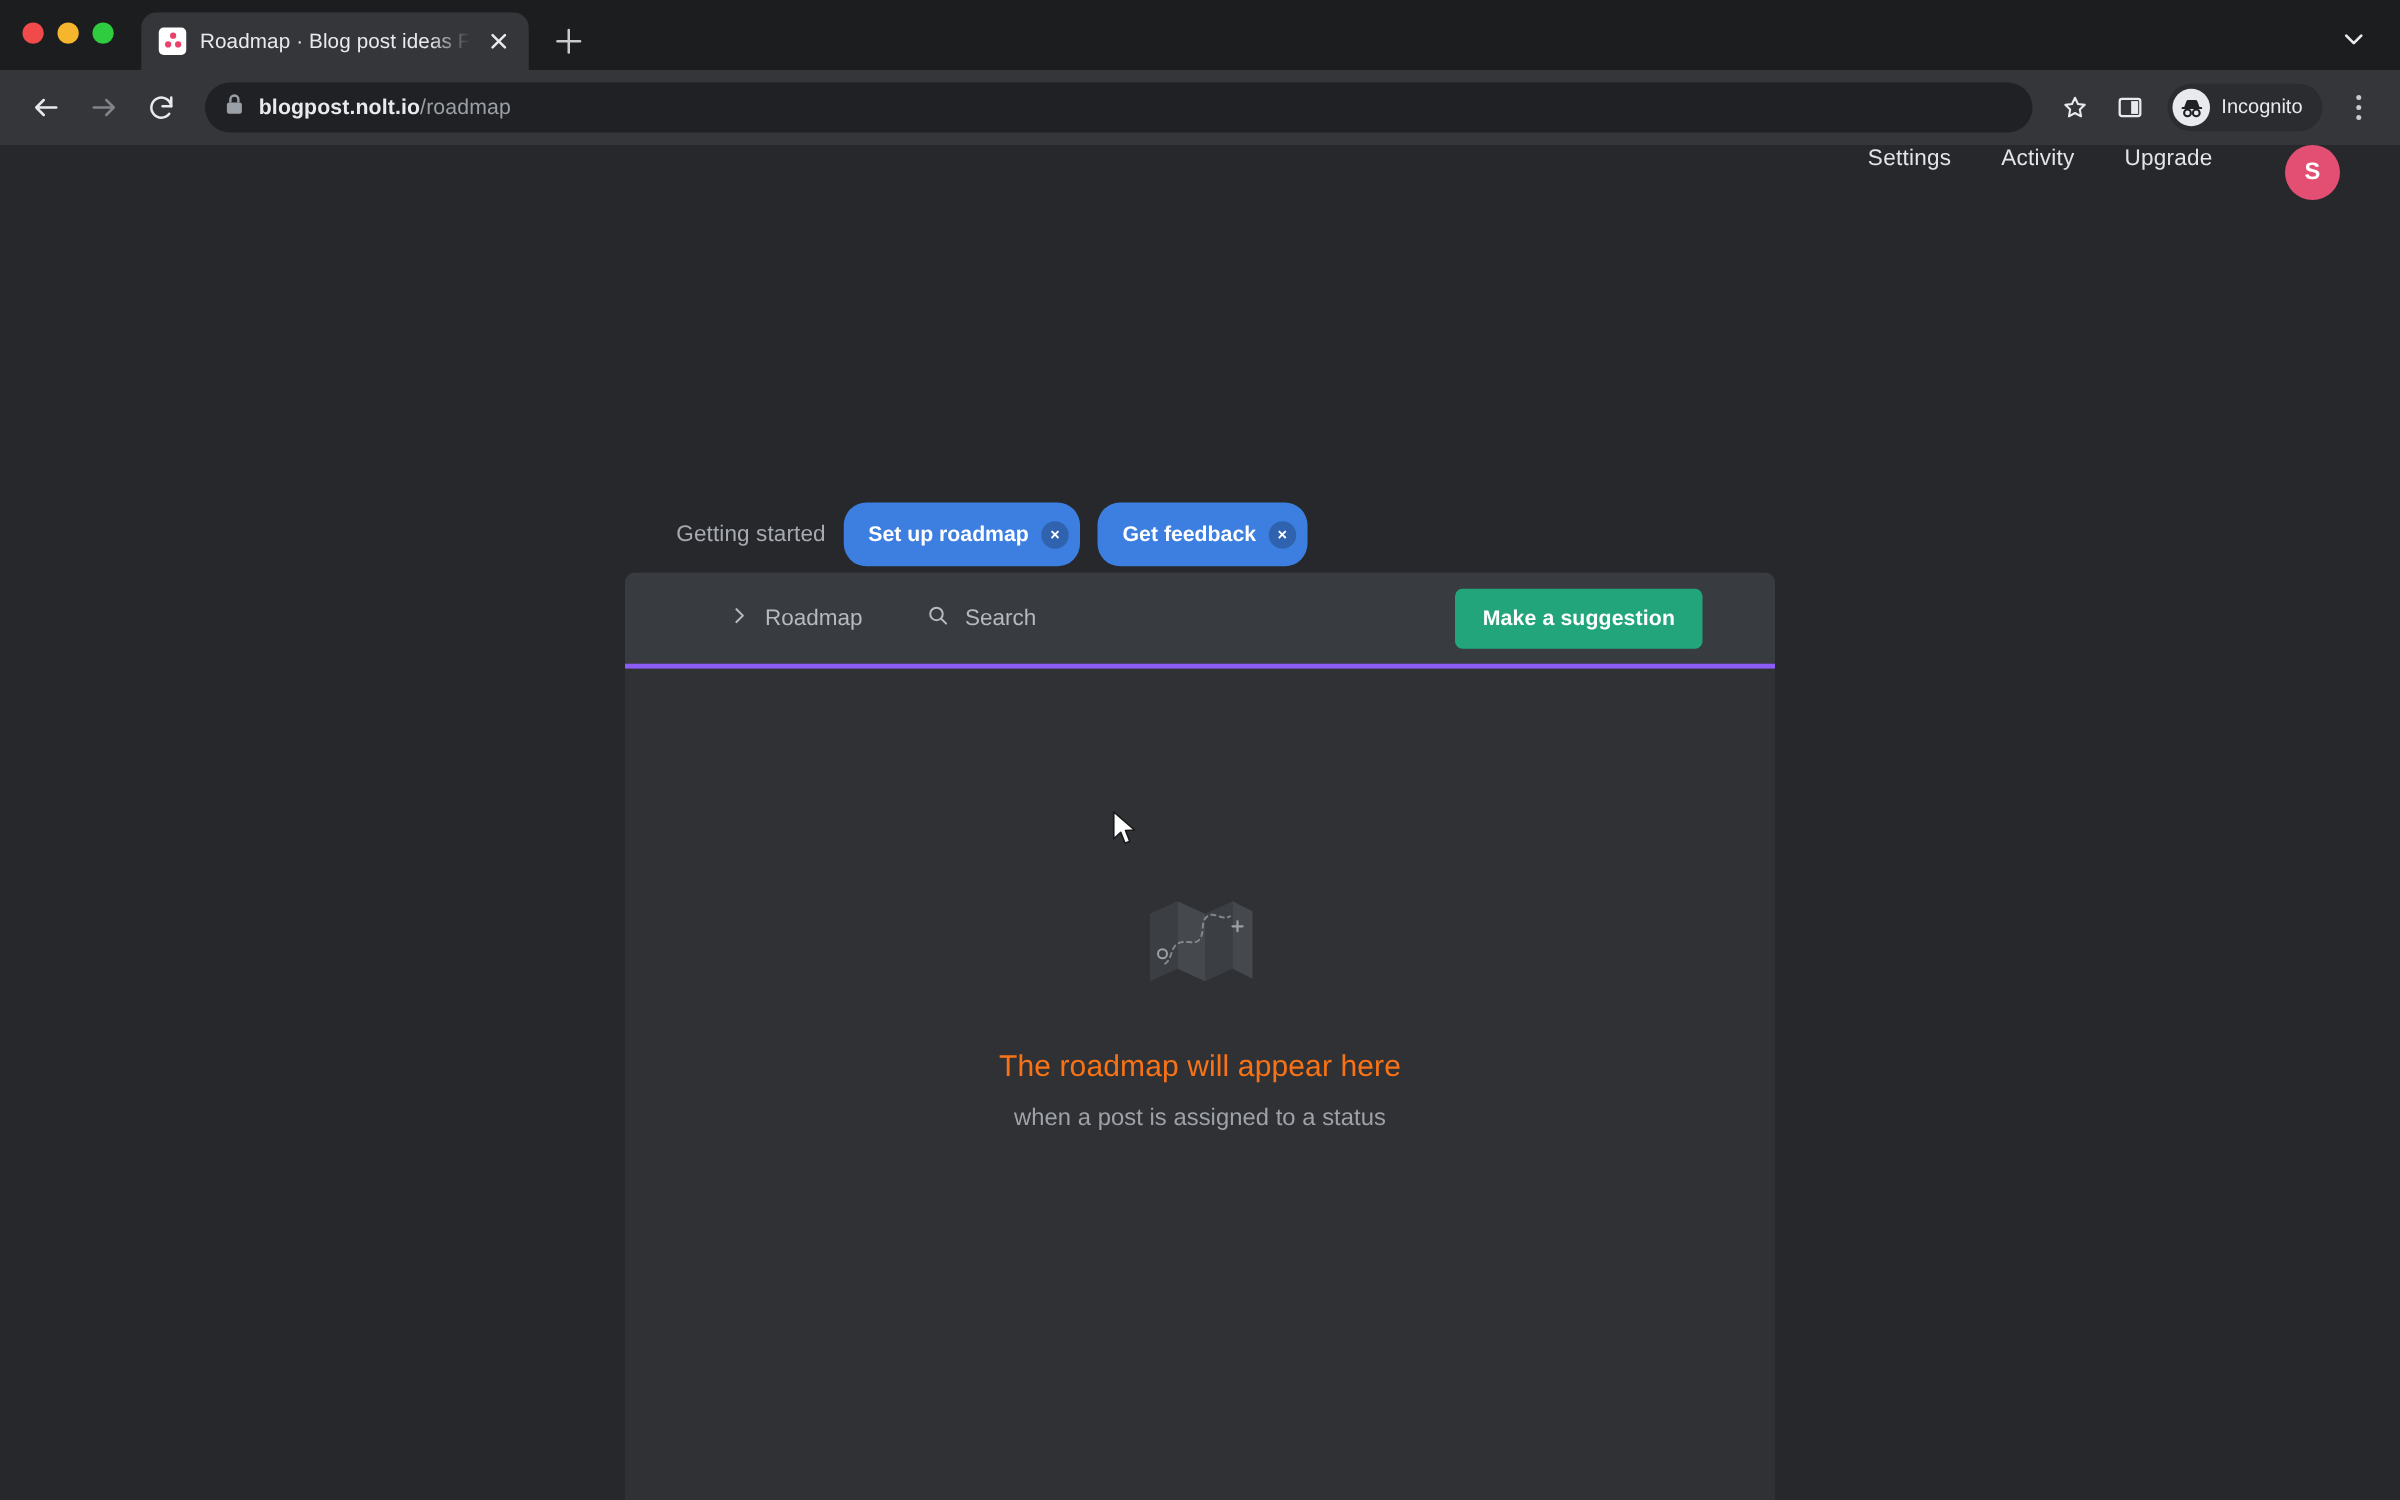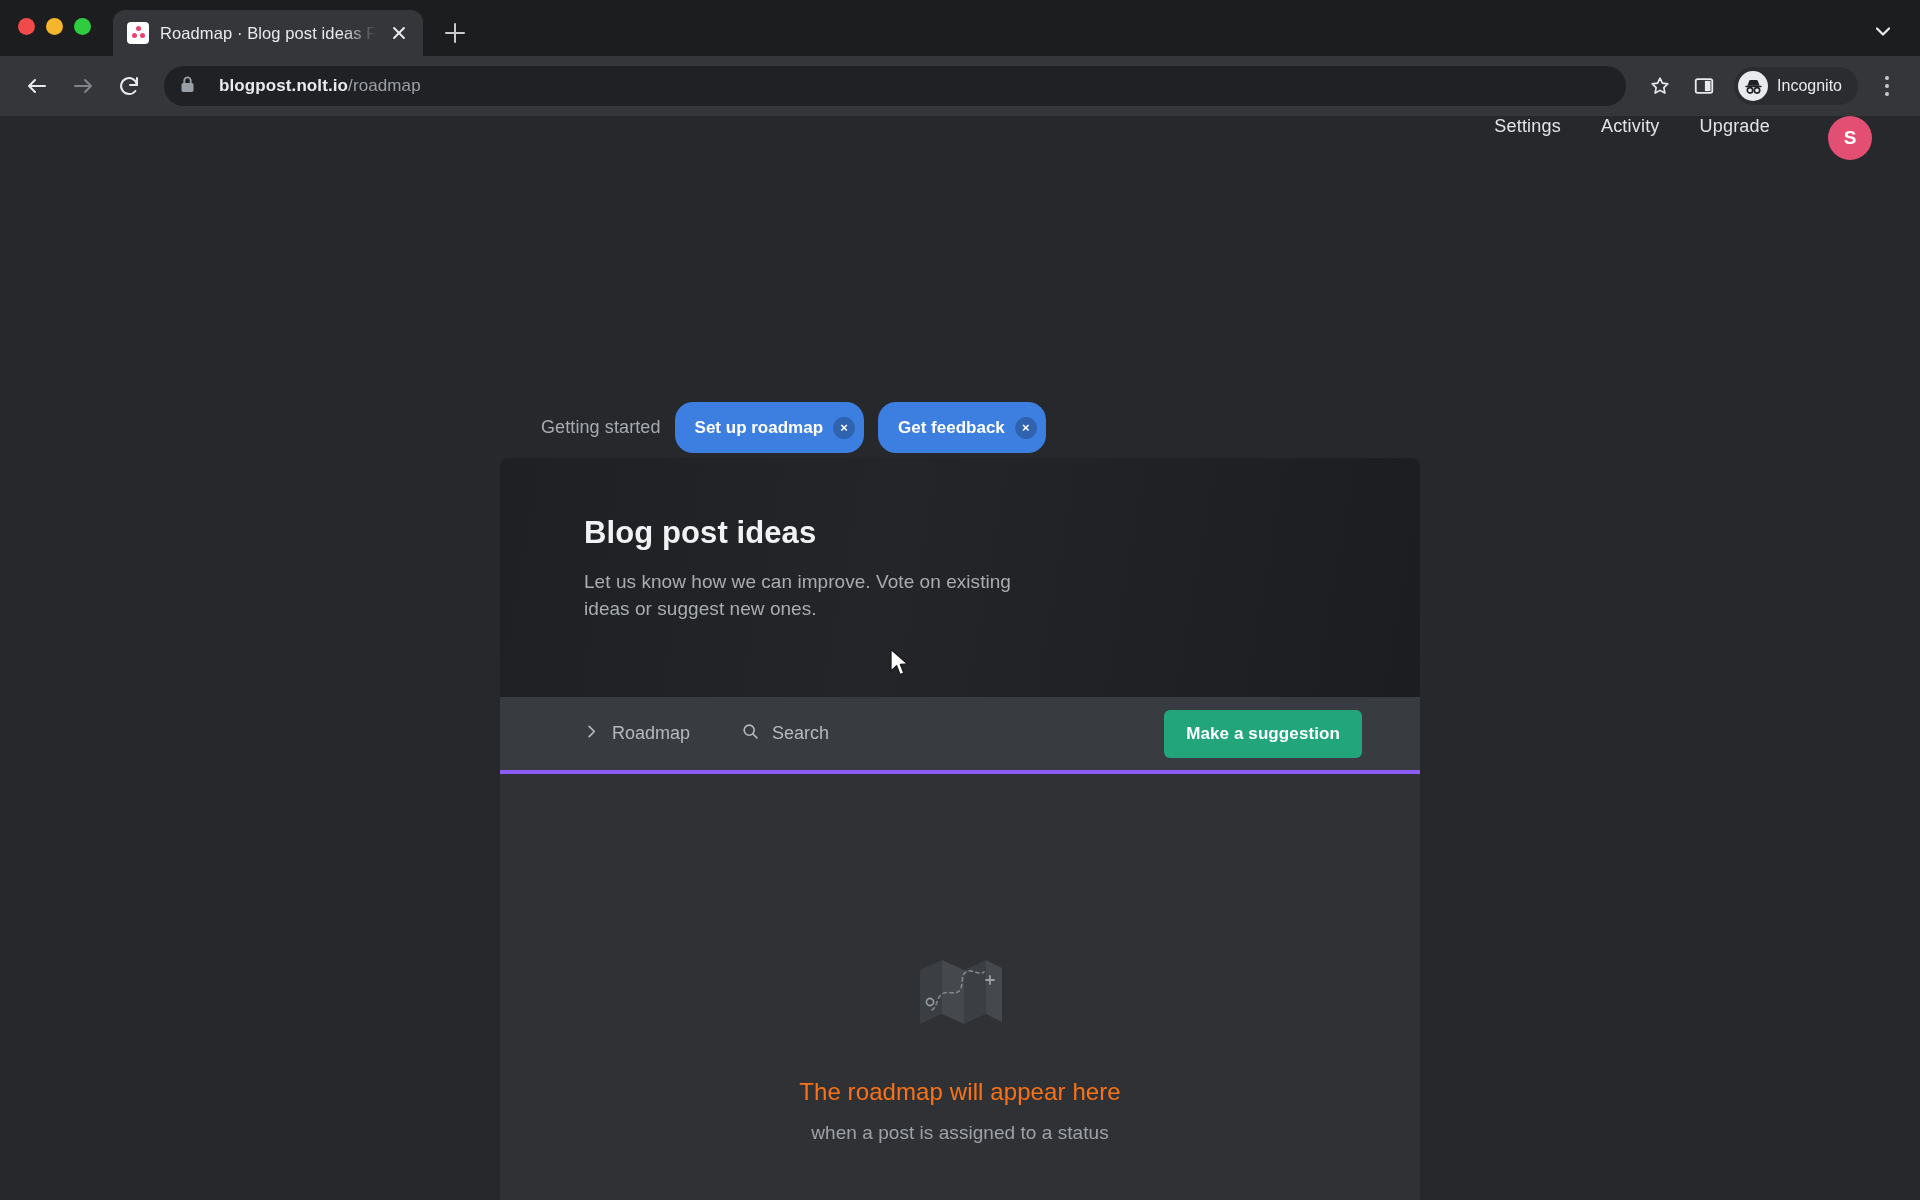--- a/index.html
+++ b/index.html
@@ -60,21 +60,21 @@
   .tablist-btn svg { display:block; }
 
   
   .omnirow {
     height:60px; background:#35363a; display:flex; align-items:center;
     padding:0 18px; gap:8px; flex:0 0 60px;
   }
   .navbtn { width:38px; height:38px; display:flex; align-items:center; justify-content:center; border-radius:50%; }
   .urlbar {
     flex:1; height:40px; background:#202124; border-radius:20px;
-    display:flex; align-items:center; padding:0 16px; gap:24px; margin:0 8px;
+    display:flex; align-items:center; padding:0 16px; gap:12px; margin:0 8px;
   }
   .url-text { font-size:17px; letter-spacing:.1px; color:#e8eaed; white-space:nowrap; }
   .url-text .path { color:#9aa0a6; }
   .omni-icon { width:36px; height:36px; display:flex; align-items:center; justify-content:center; }
   .incognito {
     height:38px; background:#2b2c2f; border-radius:19px; display:flex; align-items:center;
     gap:9px; padding:0 16px 0 4px; margin-left:4px;
   }
   .incog-circle {
     width:30px; height:30px; border-radius:50%; background:#e8eaed;
@@ -259,24 +259,20 @@
         <span class="pill-x">×</span>
       </div>
       <div class="pill">
         <span>Get feedback</span>
         <span class="pill-x">×</span>
       </div>
     </div>
 
     <div class="card">
 
-      <div class="card-head">
-        <div class="board-title">Blog post ideas</div>
-        <div class="board-desc">Let us know how we can improve. Vote on existing ideas or suggest new ones.</div>
-      </div>
 
       <div class="card-toolbar">
         <div class="tb-item">
           <span>
             <svg width="15" height="15" viewBox="0 0 16 16">
                 <path d="M5.5 2.5 11 8l-5.5 5.5" fill="none" stroke="#b6babf" stroke-width="1.8" stroke-linecap="round" stroke-linejoin="round"></path>
               </svg>
           </span>
           <span>Roadmap</span>
         </div>

